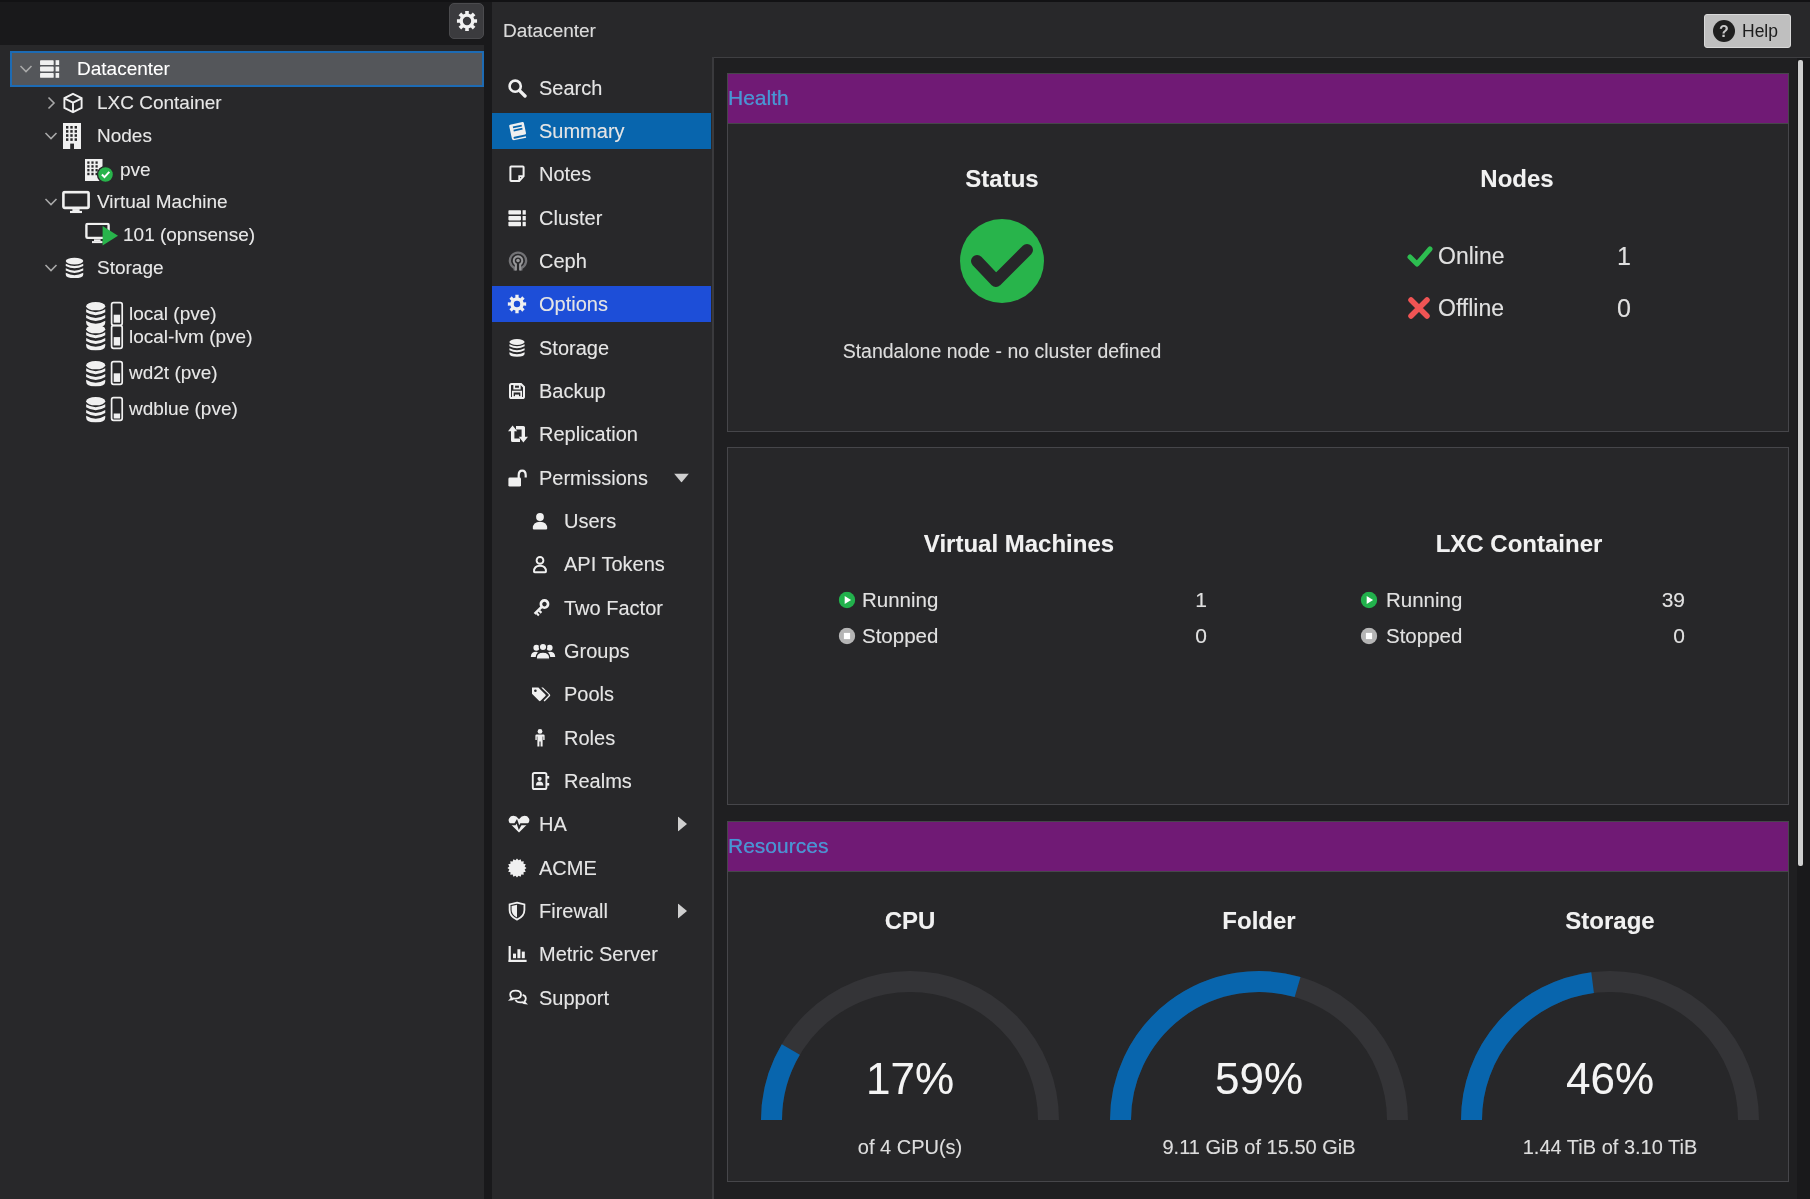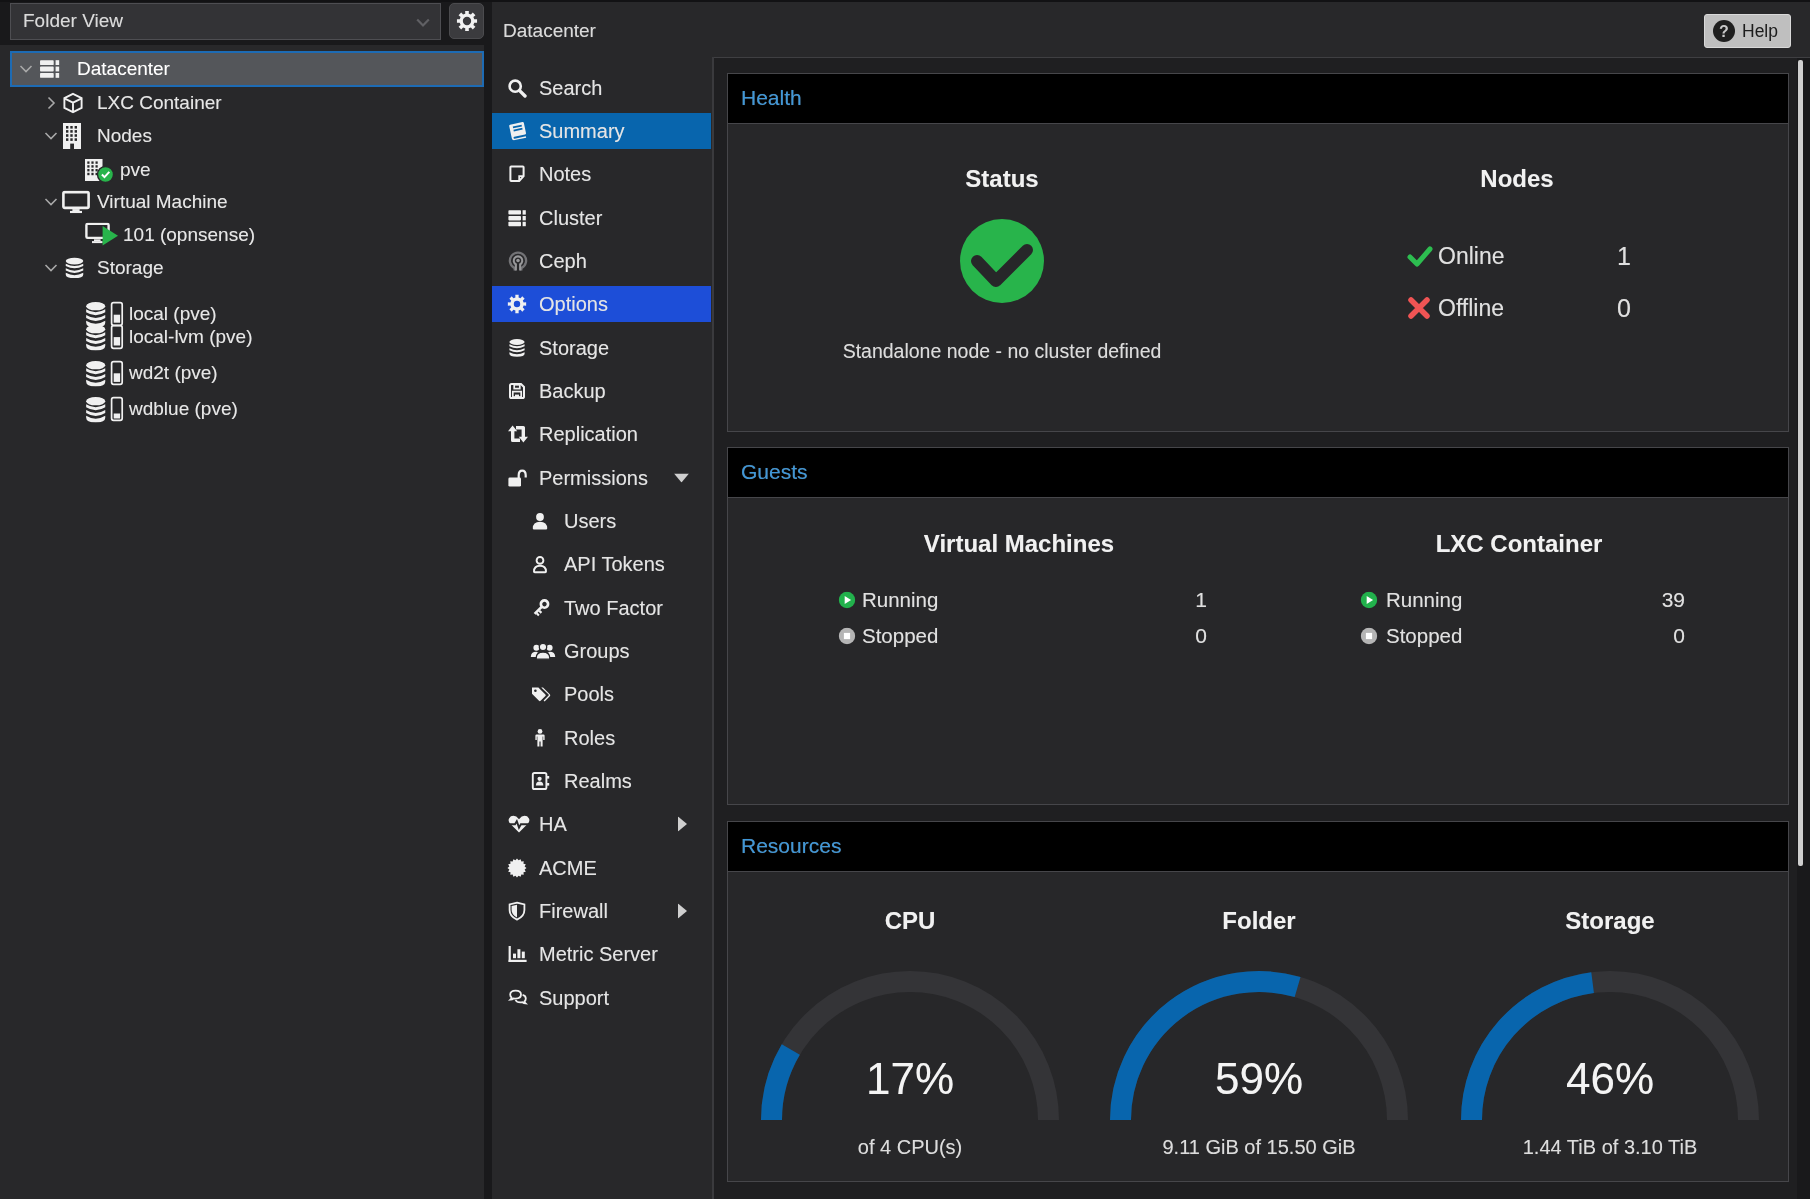--- a/index.html
+++ b/index.html
@@ -19,37 +19,34 @@
 .mitem{position:absolute;left:492px;width:219px;height:36px;color:#e4e4e4;font-size:20px}
 .mitem .txt{position:absolute;left:47px;top:50%;transform:translateY(-50%);white-space:nowrap}
 .mitem.sub .txt{left:72px}
 .mitem>svg{position:absolute;left:15px;top:50%;transform:translateY(-50%)}
 .mitem.sub>svg{left:38px}
 .msel{background:#0865ad}
 .mhov{background:#1d4ed8}
 .caret{position:absolute;top:50%;transform:translateY(-50%)}
 #content{position:absolute;left:714px;top:58px;width:1083px;height:1141px;background:#1f1f21}
 .panel{position:absolute;left:727px;width:1062px;background:#272729;border:1px solid #46464a}
-.phead{position:absolute;left:0;top:0;right:0;height:50px;background:#000000;border-bottom:1px solid #46464a;color:#3f97d8;font-size:21px;line-height:48px;padding-left:13px}
+.phead{position:absolute;left:0;top:0;right:0;height:50px;background:#701a75;border-bottom:1px solid #46464a;color:#3f97d8;font-size:21px;line-height:48px;}
 .h2{position:absolute;font-weight:bold;font-size:24px;color:#f1f1f1;transform:translate(-50%,-50%);white-space:nowrap}
 .ctext{position:absolute;transform:translate(-50%,-50%);white-space:nowrap;font-size:19.5px;color:#dcdcdc}
 .rowlbl{position:absolute;transform:translateY(-50%);white-space:nowrap;color:#e0e0e0}
 .rowval{position:absolute;transform:translateY(-50%);white-space:nowrap;font-size:19.5px;color:#e0e0e0;text-align:right}
 .cicon{position:absolute;transform:translate(-50%,-50%)}
 #scrollthumb{position:absolute;left:1798px;top:60px;width:5px;height:806px;background:#cfcfcf;border-radius:2px}
 .gpct{position:absolute;transform:translate(-50%,-50%);font-size:44px;color:#f4f4f4}
 .glbl{position:absolute;transform:translate(-50%,-50%);font-size:20px;color:#dcdcdc}
 </style></head><body>
 
 <div id="treepanel"></div>
 <div style="position:absolute;left:0;top:0;width:1810px;height:2px;background:#121214;z-index:9"></div>
 <div id="toolbar">
-<div id="combo">Folder View<svg width="14" height="10" style="position:absolute;right:10px;top:14px" viewBox="0 0 14 10">
-        <path d="M1.2 1.5 L7 7.5 L12.8 1.5" fill="none" stroke="#606064" stroke-width="2.2"></path>
-      </svg></div>
 <div id="gearbtn">
       <svg width="22" height="22" viewBox="0 0 20 20" style="margin:6px 0 0 6px">
         <path fill="#f2f2f2" fill-rule="evenodd" d="M19.14 11.69 L19.14 8.31 L16.61 8.41 L15.80 6.45 L17.66 4.73 L15.27 2.34 L13.55 4.20 L11.59 3.39 L11.69 0.86 L8.31 0.86 L8.41 3.39 L6.45 4.20 L4.73 2.34 L2.34 4.73 L4.20 6.45 L3.39 8.41 L0.86 8.31 L0.86 11.69 L3.39 11.59 L4.20 13.55 L2.34 15.27 L4.73 17.66 L6.45 15.80 L8.41 16.61 L8.31 19.14 L11.69 19.14 L11.59 16.61 L13.55 15.80 L15.27 17.66 L17.66 15.27 L15.80 13.55 L16.61 11.59 Z M10 13.8 A3.8 3.8 0 1 1 10 6.2 A3.8 3.8 0 1 1 10 13.8 Z"></path>
       </svg>
     </div>
 </div>
 <div id="selrow"></div>
 <div class="trow" style="top:52px">
     <svg width="14" height="9" viewBox="0 0 14 9" style="left:19px">
       <path d="M1.5 1.5 L7 7 L12.5 1.5" fill="none" stroke="#a8a8a8" stroke-width="1.6"></path>
@@ -438,21 +435,20 @@
     </svg>
     <div class="rowlbl" style="left:710px;top:182px;font-size:23px">Online</div>
     <div class="rowval" style="left:853px;top:182px;width:50px;font-size:25px">1</div>
     <svg class="cicon" width="24" height="24" viewBox="0 0 24 24" style="left:691px;top:234px">
       <path d="M4 4 L20 20 M20 4 L4 20" stroke="#f05454" stroke-width="5.5" stroke-linecap="round"></path>
     </svg>
     <div class="rowlbl" style="left:710px;top:234px;font-size:23px">Offline</div>
     <div class="rowval" style="left:853px;top:234px;width:50px;font-size:25px">0</div>
   </div>
 <div class="panel" style="top:447px;height:358px">
-    <div class="phead">Guests</div>
     <div class="h2" style="left:291px;top:96px">Virtual Machines</div>
     <div class="h2" style="left:791px;top:96px">LXC Container</div>
     <svg class="cicon" width="17" height="17" viewBox="0 0 17 17" style="left:119px;top:152px">
       <circle cx="8.5" cy="8.5" r="8.2" fill="#22b14c"></circle>
       <path d="M6.2 4.6 L12.6 8.5 L6.2 12.4 Z" fill="#fff"></path>
     </svg>
     <div class="rowlbl" style="left:134px;top:152px;font-size:20.5px">Running</div>
     <div class="rowval" style="left:439px;top:152px;width:40px;font-size:21px">1</div>
     <svg class="cicon" width="17" height="17" viewBox="0 0 17 17" style="left:119px;top:188px">
       <circle cx="8.5" cy="8.5" r="8.2" fill="#b5b5b5"></circle>

